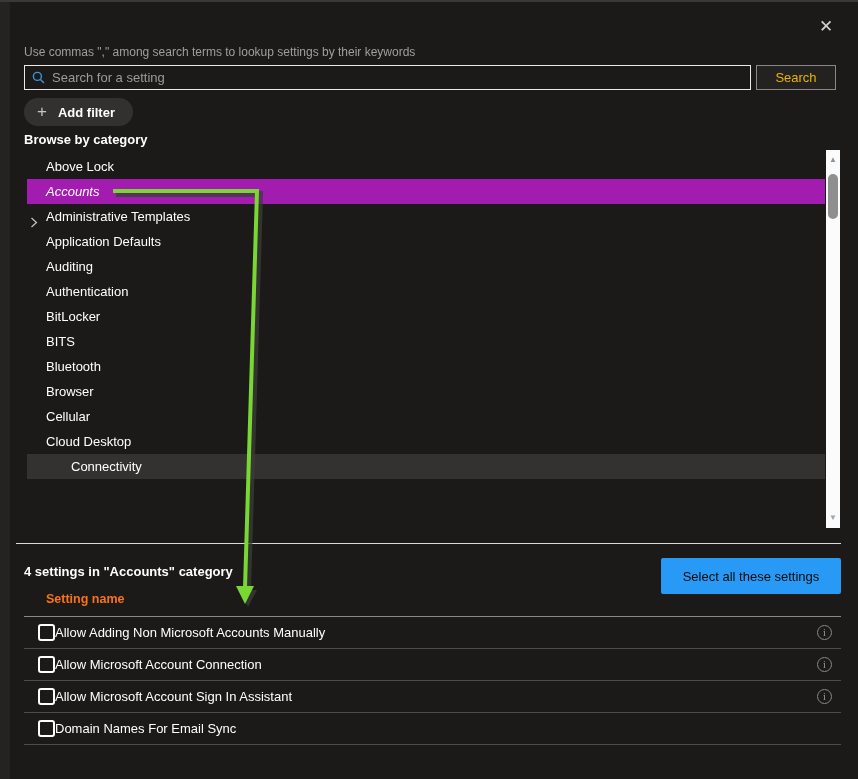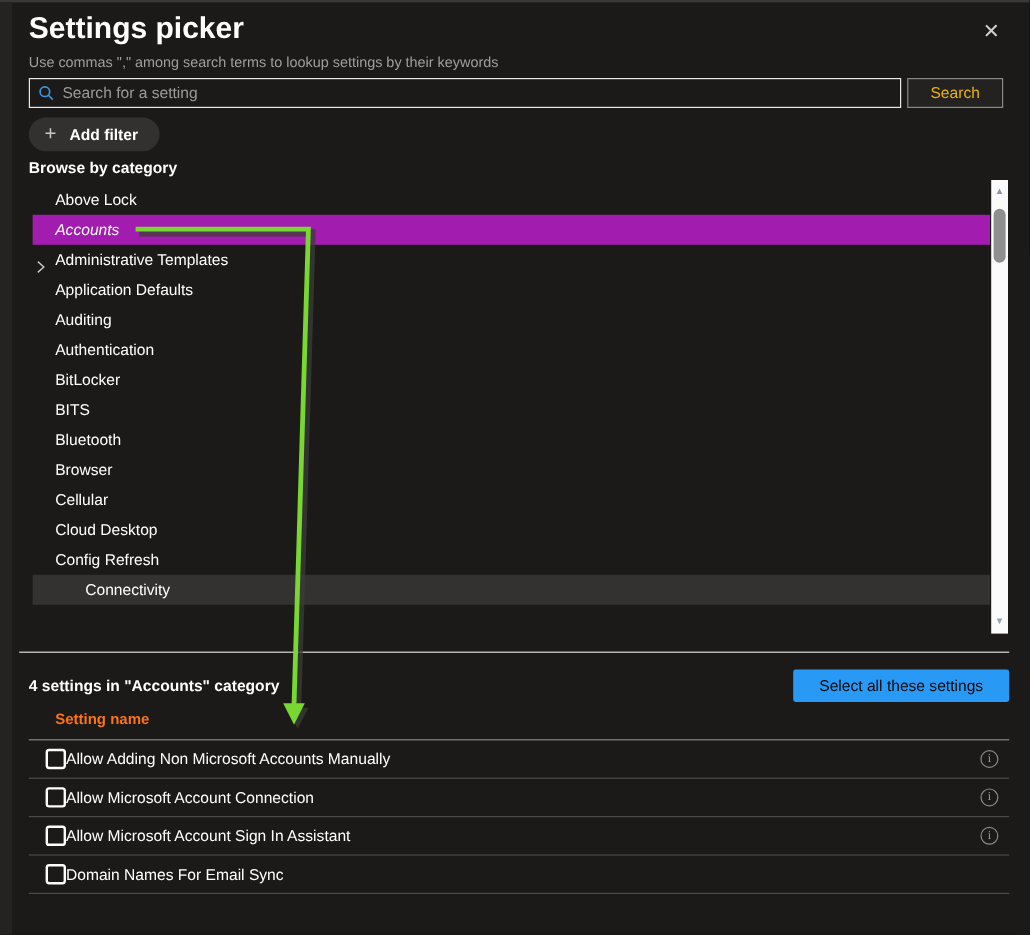--- a/index.html
+++ b/index.html
@@ -45,21 +45,21 @@
   .vscroll { position:absolute; left:826px; top:150px; width:14px; height:378px; background:#fbfbfb; }
   .vscroll .arrow-up, .vscroll .arrow-down { position:absolute; left:0; width:14px; height:10px;
     color:#8a96a3; font-size:8px; line-height:10px; text-align:center; cursor:pointer; }
   .vscroll .arrow-up { top:5px; }
   .vscroll .arrow-down { bottom:5px; color:#9aa5b1; }
   .vscroll .thumb { position:absolute; left:2px; top:24px; width:10px; height:45px;
     background:#8f8f8f; border-radius:5px; cursor:pointer; }
 
   .div-strong { position:absolute; left:16px; top:543px; width:825px; height:1px; background:#dddbd9; }
   .summary { position:absolute; left:24px; top:564px; font-size:13px; font-weight:bold; color:#ffffff; }
-  .select-all-btn { position:absolute; left:661px; top:558px; width:180px; height:27px;
+  .select-all-btn { position:absolute; left:661px; top:558px; width:180px; height:36px;
     background:#2899f5; color:#0a0a0a; border:none; border-radius:2px; font-size:13px;
     font-family:"Liberation Sans", sans-serif; cursor:pointer; }
   .col-header { position:absolute; left:36px; top:592px; font-size:12.5px; font-weight:bold; color:#f97316;margin-left:10px; }
   .div-mid { position:absolute; left:24px; top:616px; width:817px; height:1px; background:#8a8886; }
 
   .settings-list { position:absolute; left:24px; top:617px; width:817px; }
   .setting-row { height:32px; display:flex; align-items:center; border-bottom:1px solid #4d4b49; }
   .checkbox { width:17px; height:17px; border:2px solid #ffffff; border-radius:3px;
     margin-left:14px; background:transparent; cursor:pointer; flex:0 0 auto; }
   .setting-label { font-size:13px; color:#ffffff;text-align:center; }
@@ -70,21 +70,20 @@
   .arrow-overlay { position:absolute; left:0; top:0; width:858px; height:779px;
     pointer-events:none; z-index:5; }
 </style>
 </head>
 <body>
 
 <div class="stage">
   <div class="edge-top"></div>
   <div class="edge-left"></div>
 
-  <div class="title">Settings picker</div>
   <div class="subtitle">Use commas "," among search terms to lookup settings by their keywords</div>
   <div class="close-btn">✕</div>
 
   <div class="search-box">
     <span class="search-glyph">
       <svg width="13" height="13" viewBox="0 0 13 13">
         <circle cx="5.4" cy="5.4" r="4" fill="none" stroke="#3a96dd" stroke-width="1.4"></circle>
         <line x1="8.4" y1="8.4" x2="12" y2="12" stroke="#3a96dd" stroke-width="1.4"></line>
       </svg>
     </span>
@@ -112,21 +111,20 @@
     </div>
     <div class="cat-row"><span>Application Defaults</span></div>
     <div class="cat-row"><span>Auditing</span></div>
     <div class="cat-row"><span>Authentication</span></div>
     <div class="cat-row"><span>BitLocker</span></div>
     <div class="cat-row"><span>BITS</span></div>
     <div class="cat-row"><span>Bluetooth</span></div>
     <div class="cat-row"><span>Browser</span></div>
     <div class="cat-row"><span>Cellular</span></div>
     <div class="cat-row"><span>Cloud Desktop</span></div>
-    <div class="cat-row"><span>Config Refresh</span></div>
     <div class="cat-row hovered"><span>Connectivity</span></div>
   </div>
 
   <div class="vscroll">
     <div class="arrow-up">▲</div>
     <div class="thumb"></div>
     <div class="arrow-down">▼</div>
   </div>
 
   <div class="div-strong"></div>

